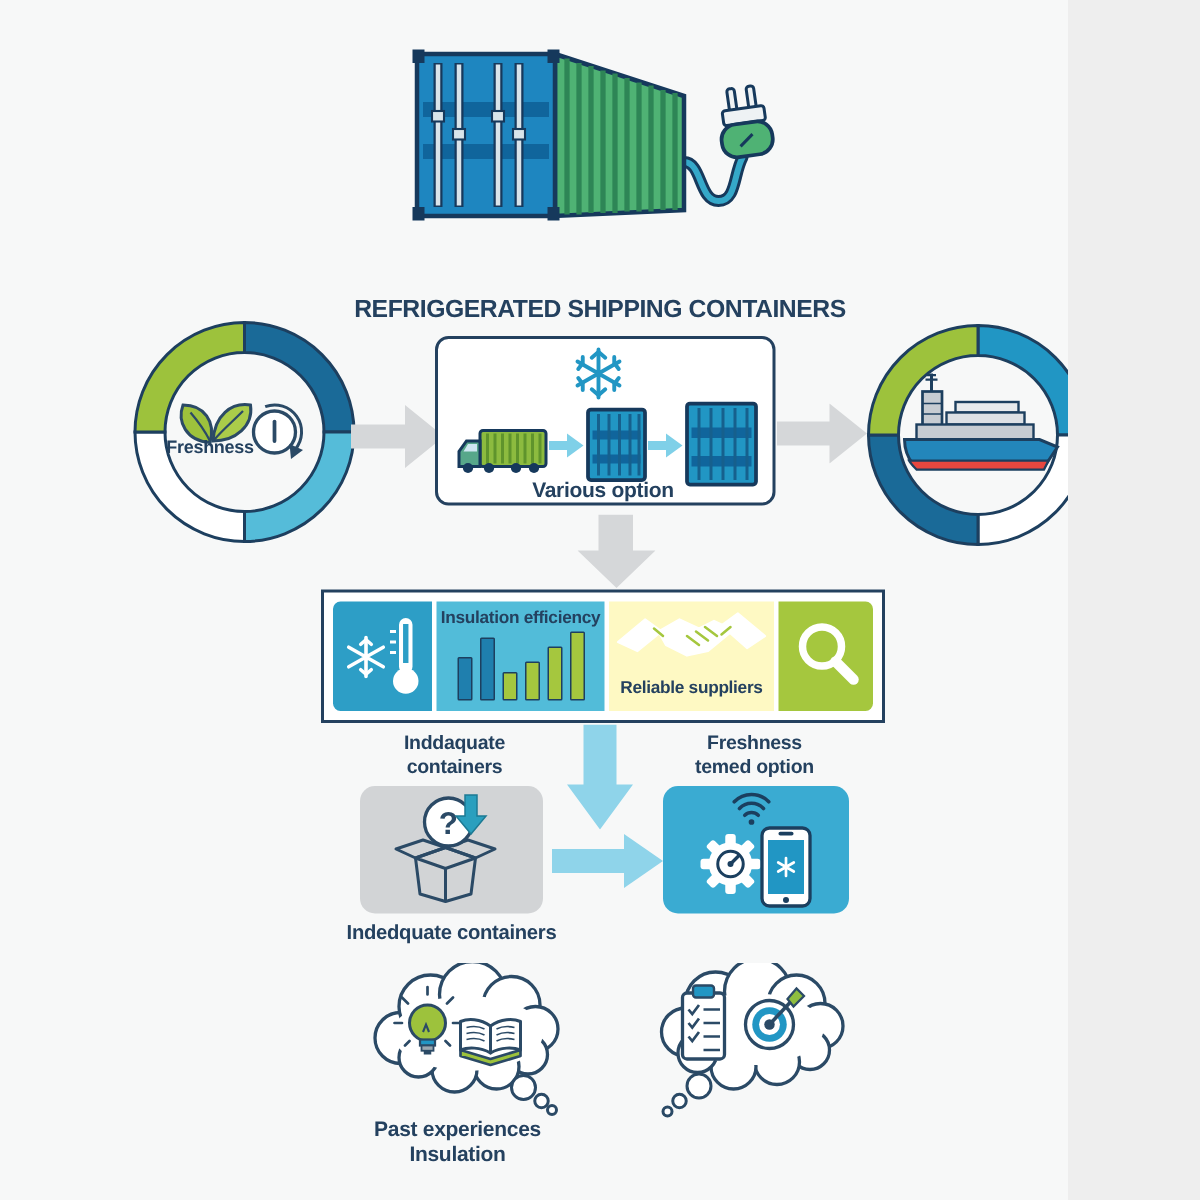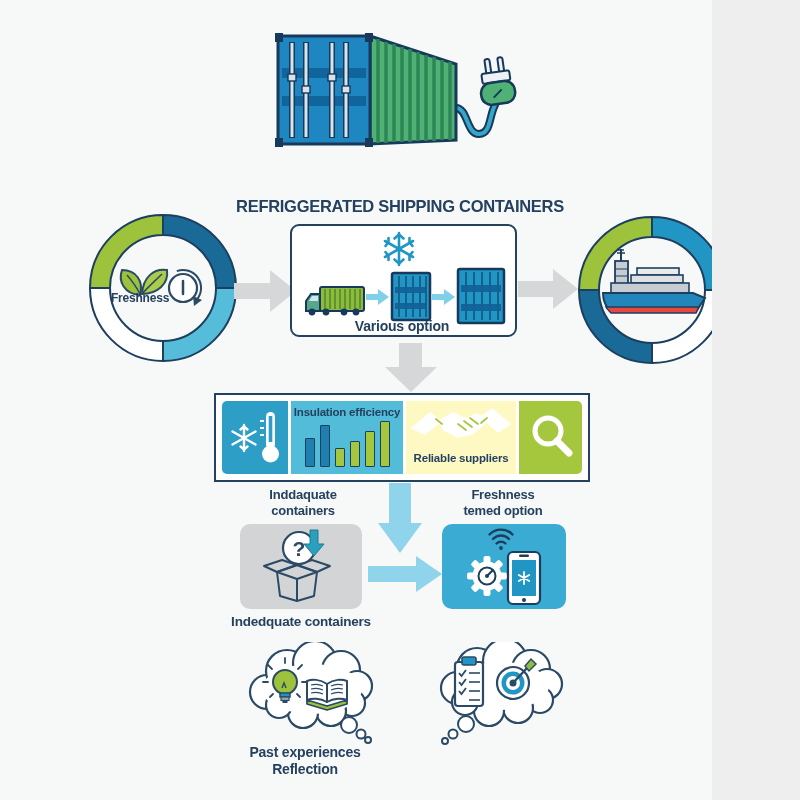--- a/index.html
+++ b/index.html
@@ -344,21 +344,21 @@
       <path d="M92 42 C 99 37 107 37 112 39 L112 58 C 107 56 99 56 92 60 Z" fill="#fff" stroke-width="2"></path>
       <path d="M92 42 V 60" stroke-width="1.6"></path>
       <g stroke-width="1.1" fill="none">
         <path d="M76 43 c4 -1 8 -1 12 1 M76 47 c4 -1 8 -1 12 1 M76 51 c4 -1 8 -1 12 1"></path>
         <path d="M96 44 c4 -2 8 -2 12 -1 M96 48 c4 -2 8 -2 12 -1 M96 52 c4 -2 8 -2 12 -1"></path>
       </g>
     </g>
   </svg>
   <div class="abs txt" style="left:225px;top:744px;width:160px;font-size:14px">
     <div>Past experiences</div>
-    <div>Reflection</div>
+    <div>Insulation</div>
   </div>
 
   <svg class="abs" style="left:425px;top:642px" width="175" height="105" viewBox="0 0 175 105">
     <g fill="#fff" stroke="#2b4a66" stroke-width="2.2">
       <circle cx="32" cy="46" r="16"></circle>
         <circle cx="52" cy="26" r="20"></circle>
         <circle cx="80" cy="19" r="22"></circle>
       <circle cx="106" cy="27" r="19"></circle>
         <circle cx="122" cy="42" r="15"></circle>
         <circle cx="115" cy="58" r="13"></circle>

